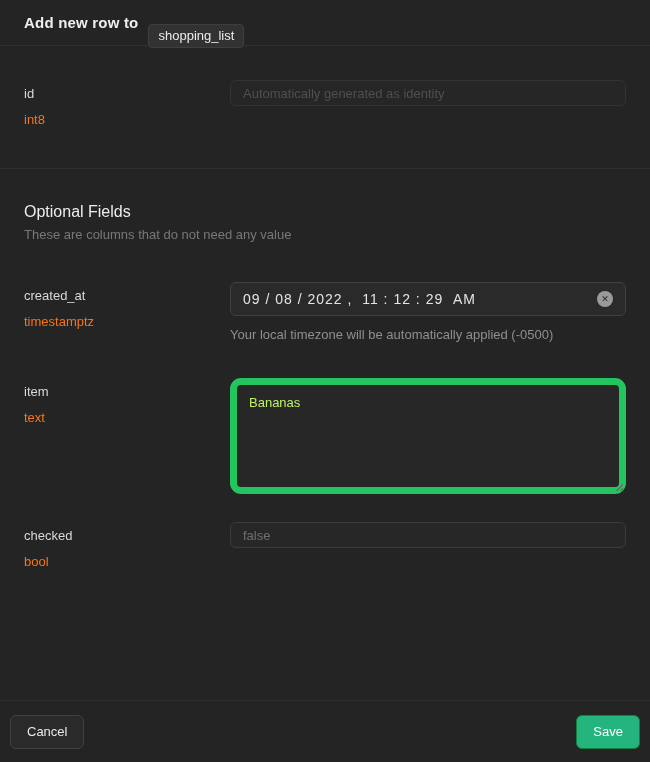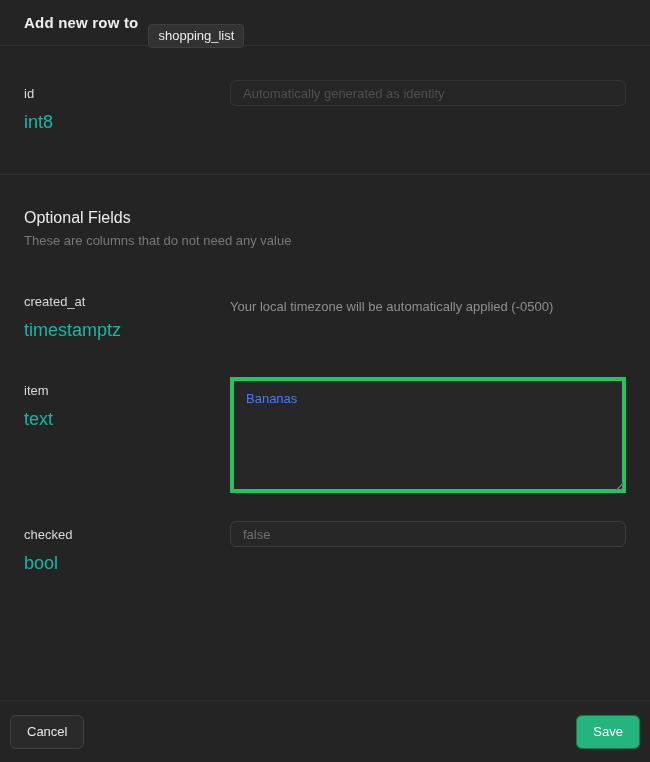--- a/index.html
+++ b/index.html
@@ -33,21 +33,21 @@
     font-size: 13px;
     color: #ececec;
     margin-top: 27px;
   }
 
   
   .field-row { display: flex; }
   .label-col { width: 206px; flex: 0 0 206px; padding-top: 6px; }
   .input-col { flex: 1; min-width: 0; }
   .field-label { font-size: 13px; color: #d9d9d9; }
-  .field-type  { font-size: 18px; color: #14b8a6; margin-top: 11px; }
+  .field-type  { font-size: 13px; color: #f97316; margin-top: 11px; }
 
   
   .section-required {
     padding: 34px 24px 41px;
     border-bottom: 1px solid #2f2f2f;
   }
 
   
   .section-optional { flex: 1; padding: 34px 24px 0; }
   .optional-title { font-size: 16px; font-weight: 500; color: #ececec; }
@@ -93,25 +93,25 @@
     display: flex; align-items: center; justify-content: center;
     cursor: pointer; user-select: none;
   }
   .helper-text { font-size: 13px; color: #8f8f8f; margin-top: 11px; }
 
   
   .textarea-wrap { position: relative; }
   .item-textarea {
     width: 100%; height: 116px;
     background: #272727;
-    border: 4px solid #22c55e;
-    border-radius: 0;
+    border: 7px solid #22c55e;
+    border-radius: 11px;
     padding: 10px 12px;
     font-size: 13px;
-    color: #3b82f6;
+    color: #bef264;
     font-family: "Liberation Sans", "DejaVu Sans", sans-serif;
     resize: none;
     outline: none;
     display: block;
   }
   .resize-grip {
     position: absolute; right: 3px; bottom: 3px;
     width: 10px; height: 10px;
     clip-path: polygon(100% 0, 100% 100%, 0 100%);
     background: repeating-linear-gradient(135deg, #6d6d6d 0 1px, transparent 1px 3px);
@@ -171,20 +171,24 @@
   <section class="section-optional">
     <h2 class="optional-title">Optional Fields</h2>
     <p class="optional-subtitle">These are columns that do not need any value</p>
 
     <div class="field-row row-created">
       <div class="label-col">
         <div class="field-label">created_at</div>
         <div class="field-type">timestamptz</div>
       </div>
       <div class="input-col">
+        <div class="datetime-input">
+          <span class="datetime-value">09 / 08 / 2022 ,  11 : 12 : 29 &nbsp;AM</span>
+          <span class="clear-icon">✕</span>
+        </div>
         <p class="helper-text">Your local timezone will be automatically applied (-0500)</p>
       </div>
     </div>
 
     <div class="field-row row-item">
       <div class="label-col">
         <div class="field-label">item</div>
         <div class="field-type">text</div>
       </div>
       <div class="input-col">

